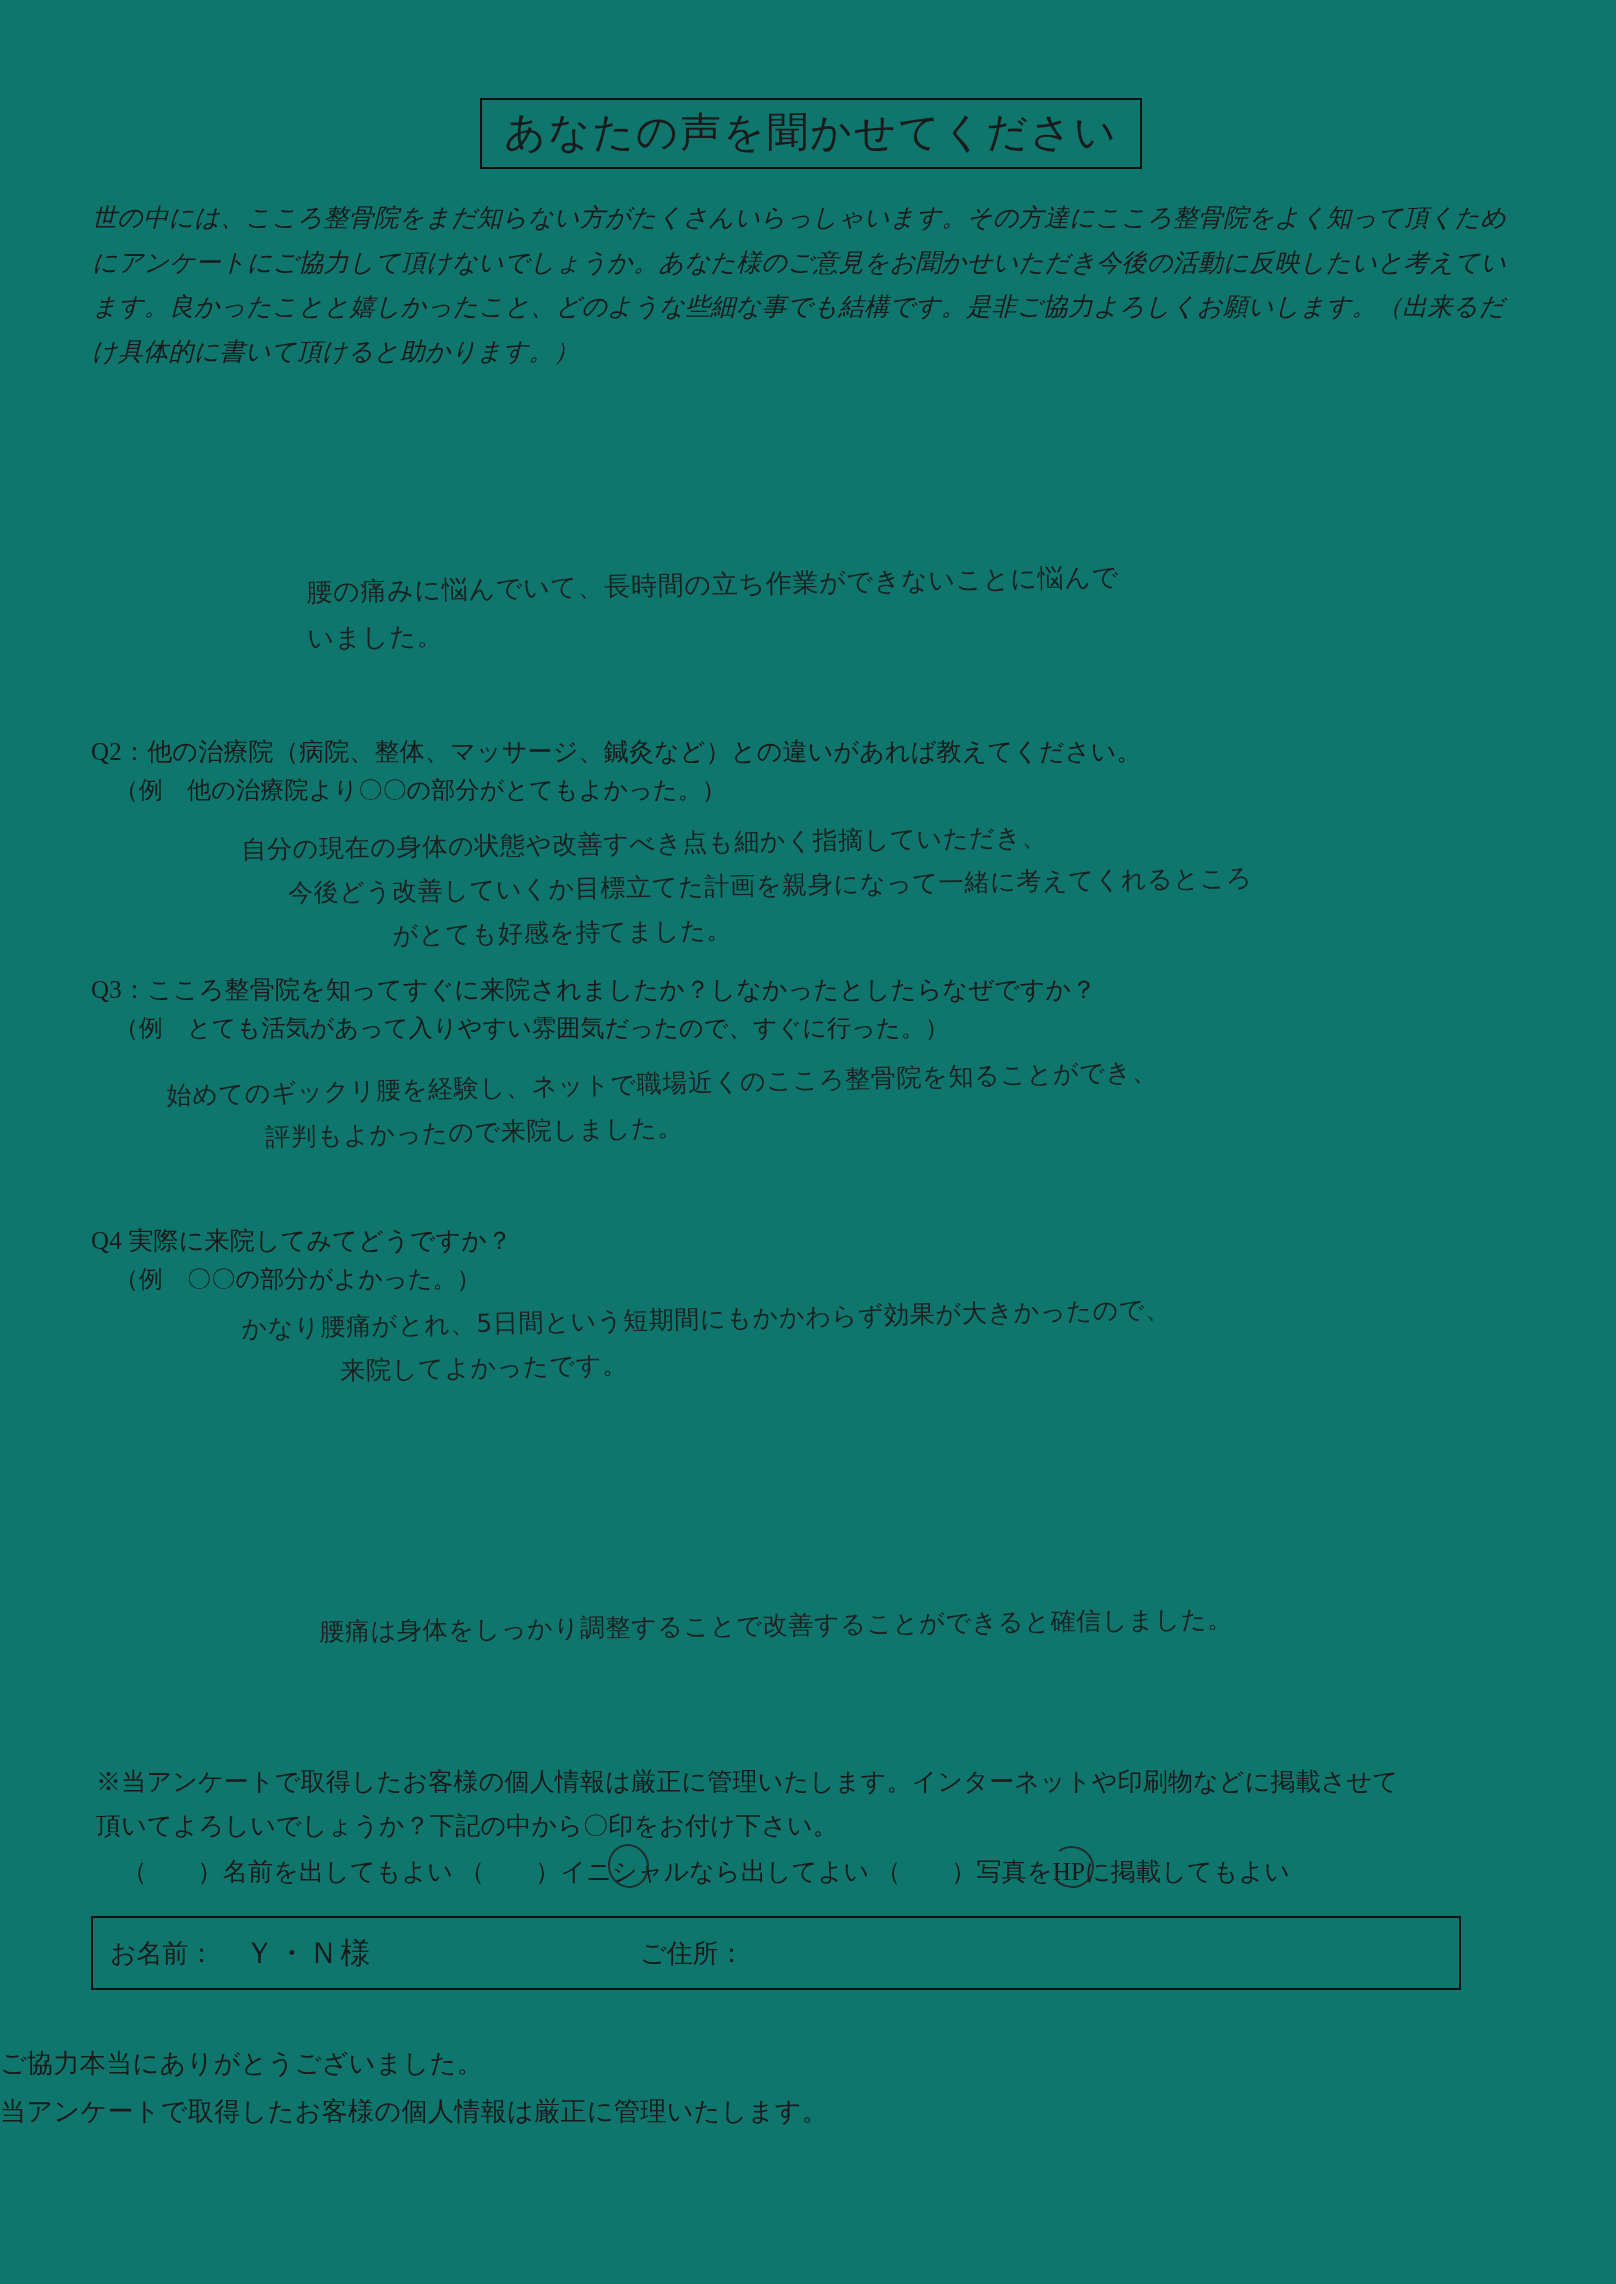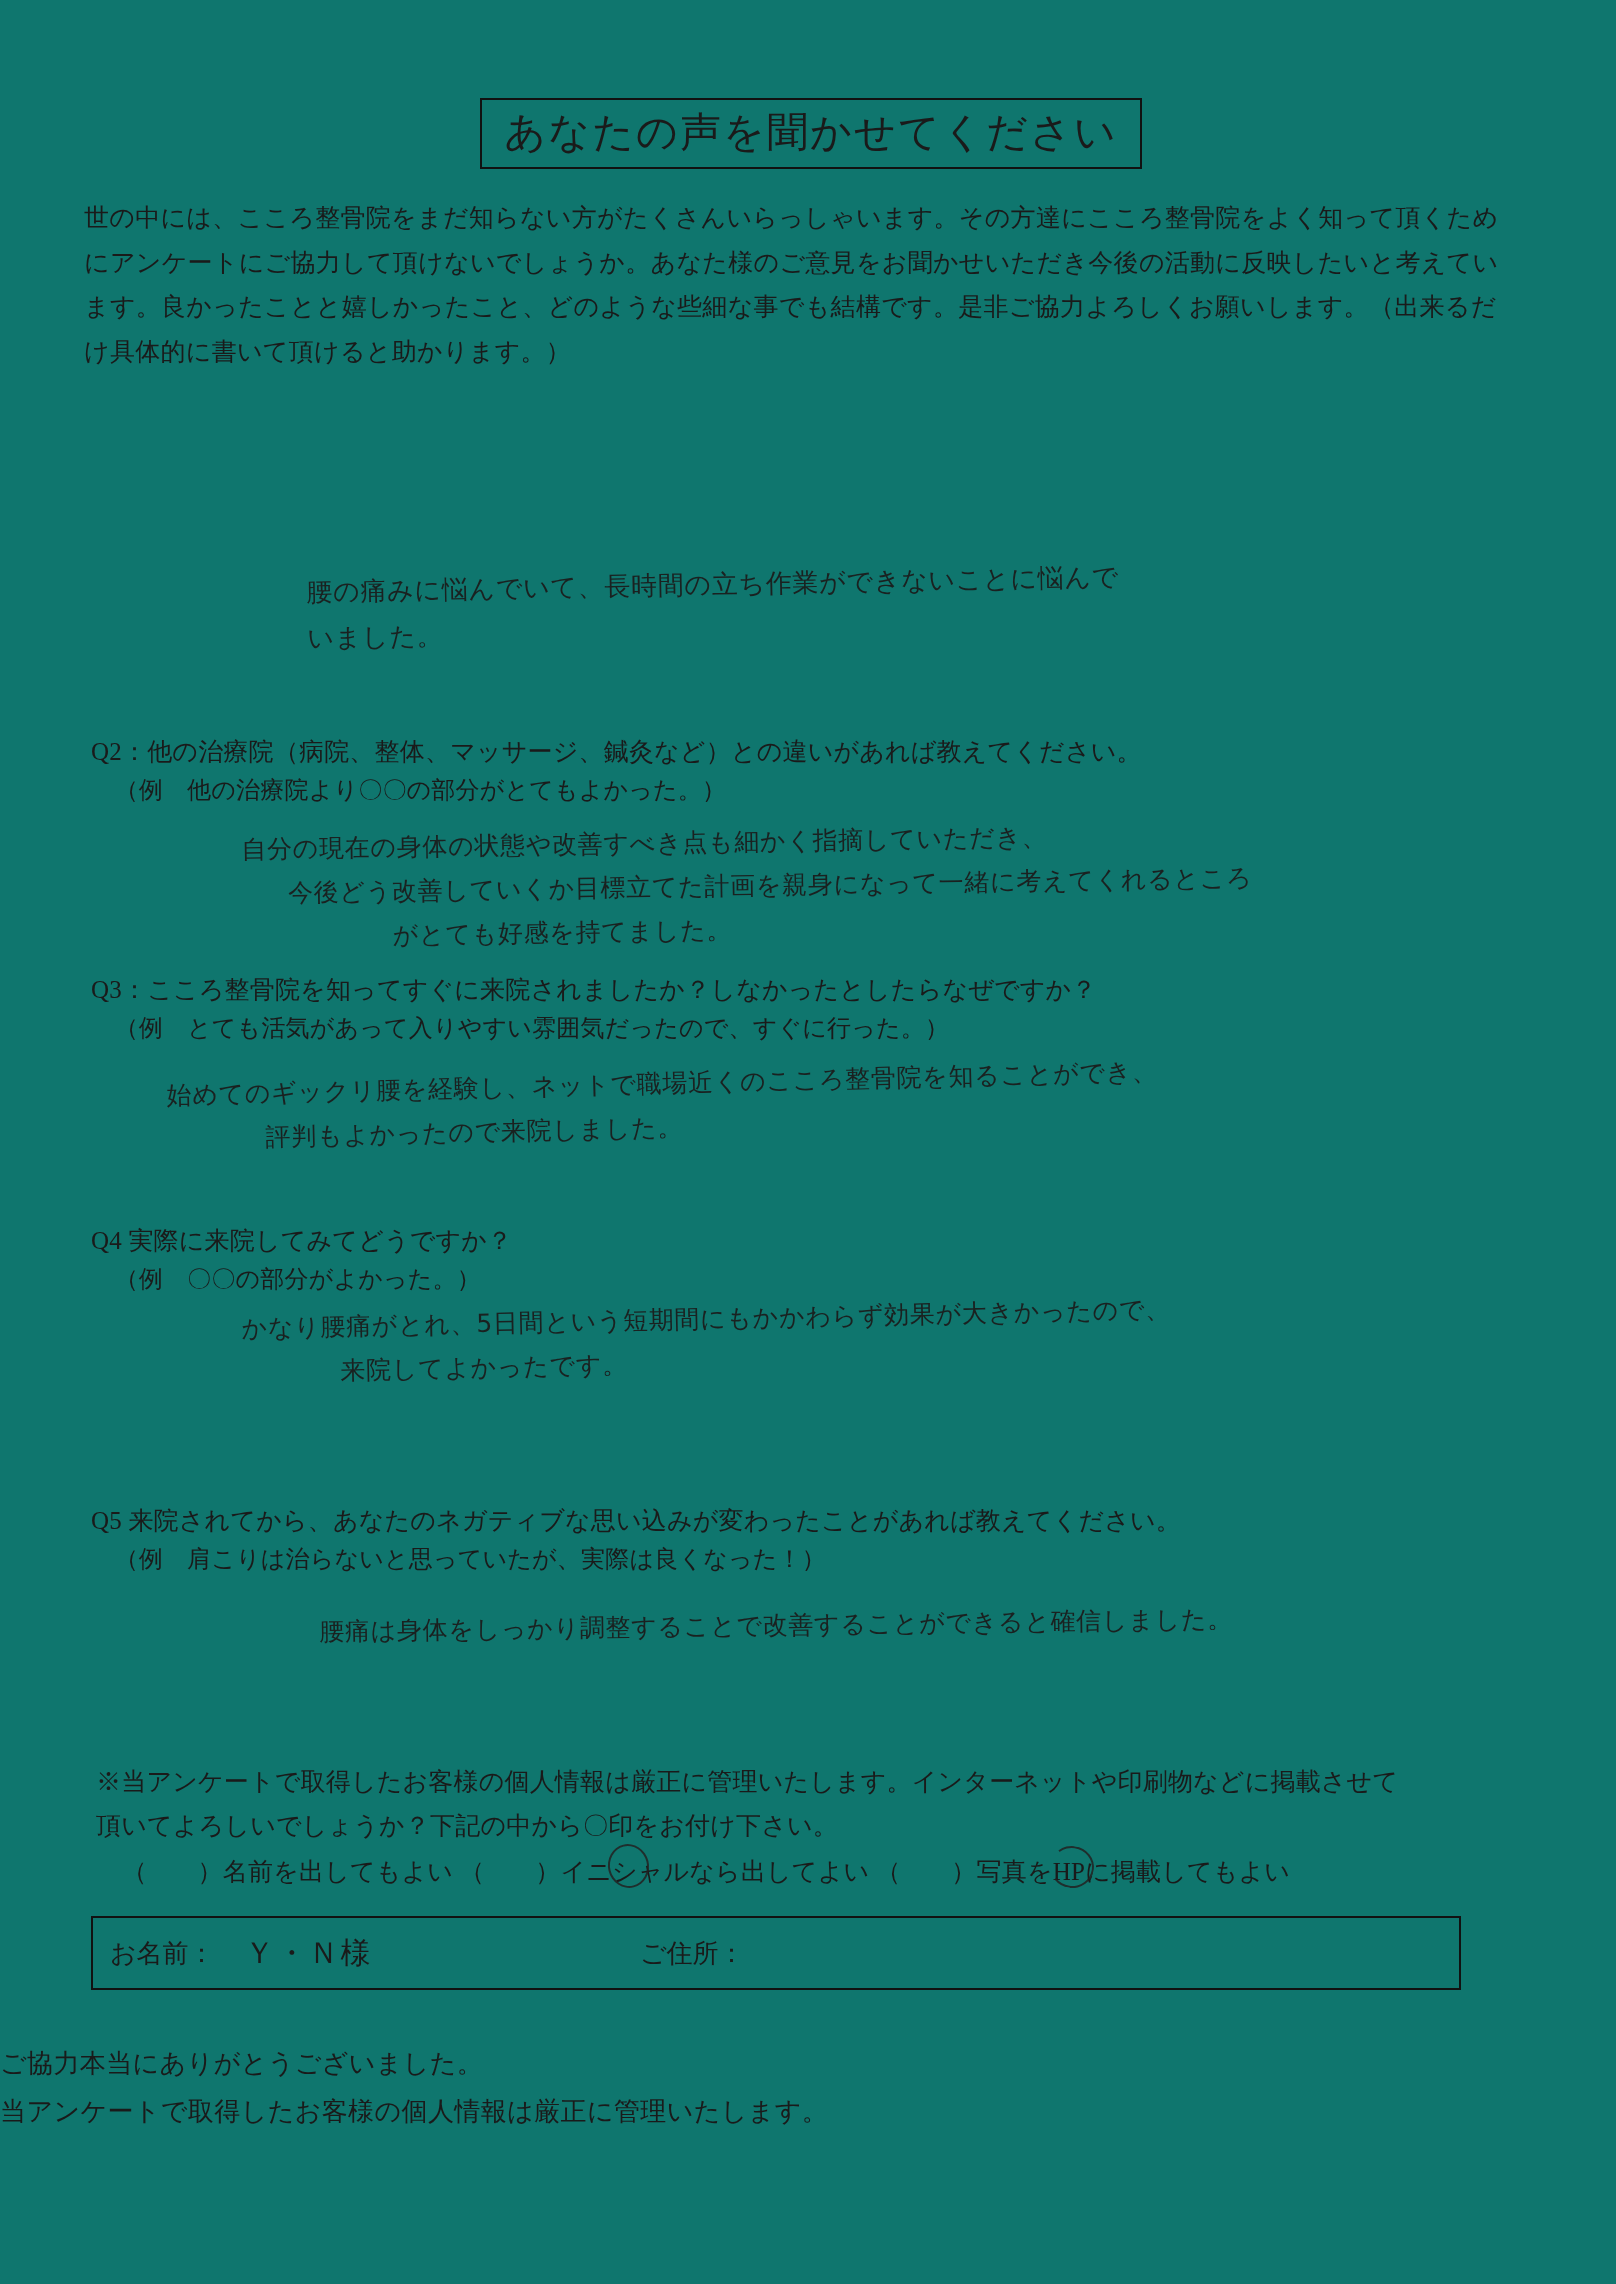--- a/index.html
+++ b/index.html
@@ -44,27 +44,28 @@
     font-size: 41px;
     letter-spacing: 2px;
     line-height: 1;
     white-space: nowrap;
     font-family: "Liberation Serif", "DejaVu Serif", serif;
   }
 
   
   .intro {
     position: absolute;
-    left: 84px;
+    left: 92px;
     top: 196px;
     width: 1421px;
     font-size: 25px;
     line-height: 1.78;
     letter-spacing: 0.3px;
     text-align: left;
+    font-style: italic;
   }
 
   
   .qblock { position: absolute; left: 91px; width: 1454px; }
   .qlabel {
     font-size: 25px;
     line-height: 1.5;
     letter-spacing: 0.2px;
   }
   .qexample {
@@ -209,24 +210,20 @@
 
     <div class="qblock" style="top:1222px;">
       <div class="qlabel">Q4 実際に来院してみてどうですか？</div>
       <div class="qexample">（例　〇〇の部分がよかった。）</div>
     </div>
     <div class="hand h4" style="left:241px; top:1307px; font-size:25px;">
       <span class="l">かなり腰痛がとれ、5日間という短期間にもかかわらず効果が大きかったので、</span>
       <span class="l ind2">来院してよかったです。</span>
     </div>
 
-    <div class="qblock" style="top:1502px;">
-      <div class="qlabel">Q5 来院されてから、あなたのネガティブな思い込みが変わったことがあれば教えてください。</div>
-      <div class="qexample">（例　肩こりは治らないと思っていたが、実際は良くなった！）</div>
-    </div>
     <div class="hand h5" style="left:319px; top:1610px; font-size:25px;">
       <span class="l">腰痛は身体をしっかり調整することで改善することができると確信しました。</span>
     </div>
 
     <div class="consent">
       <div>※当アンケートで取得したお客様の個人情報は厳正に管理いたします。インターネットや印刷物などに掲載させて</div>
       <div>頂いてよろしいでしょうか？下記の中から〇印をお付け下さい。</div>
       <div class="consent-options">
         <span>（　　）名前を出してもよい</span>
         <span>（　　）イニシャルなら出してよい</span>

